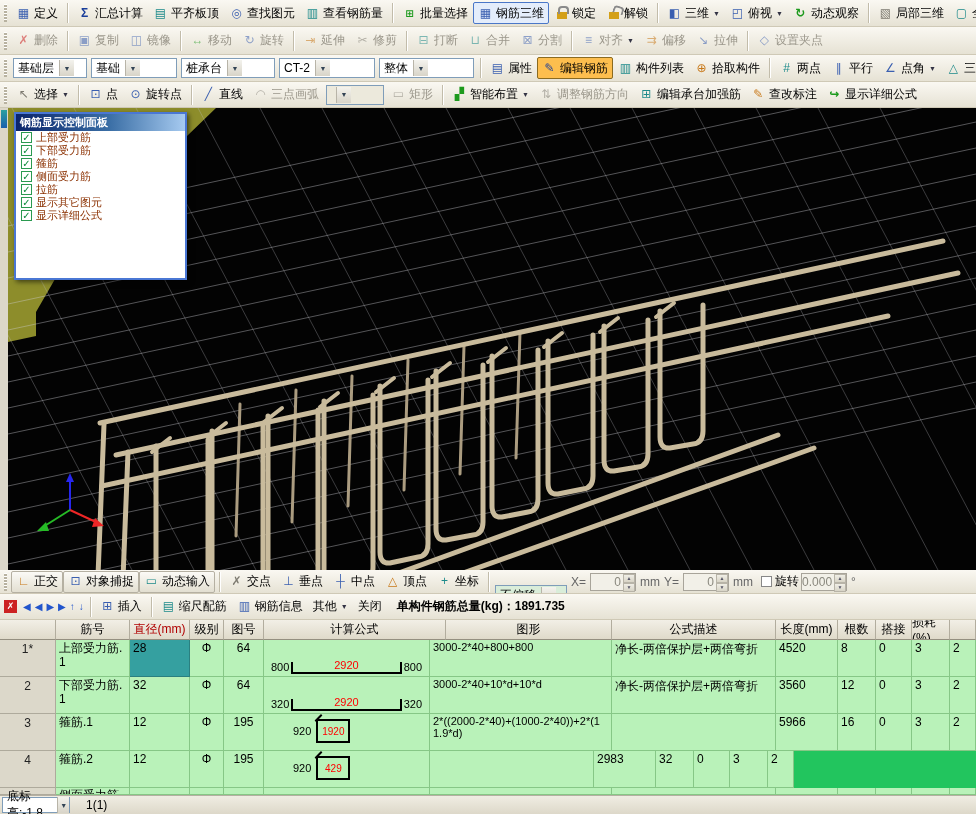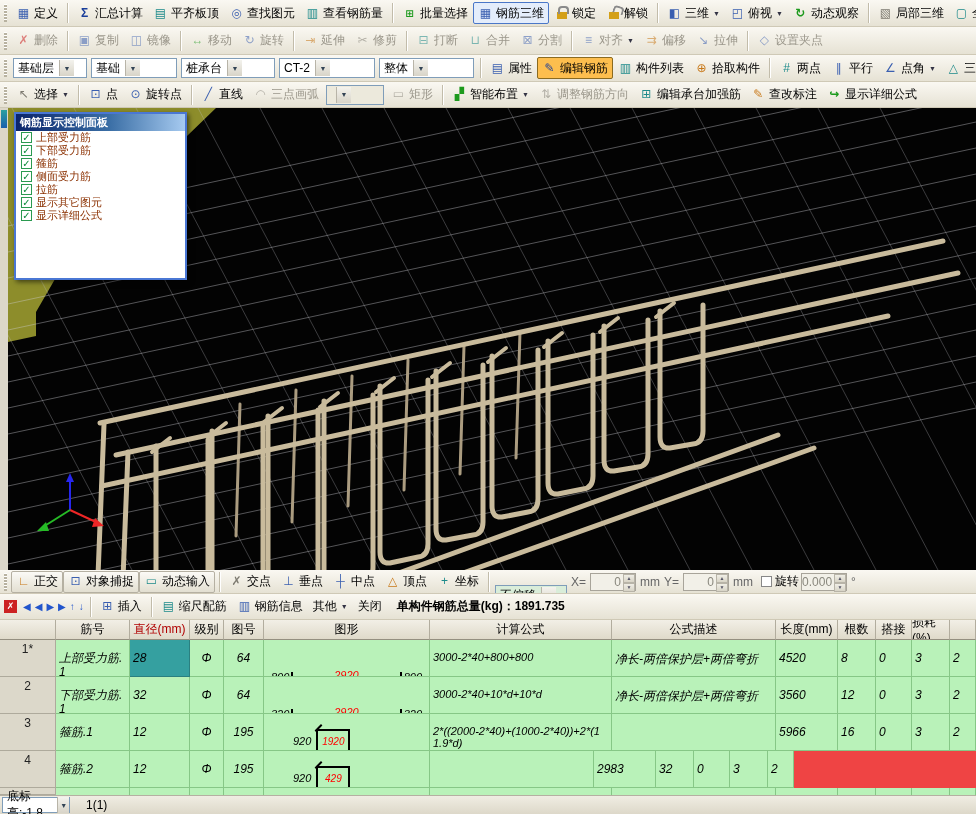--- a/index.html
+++ b/index.html
@@ -70,28 +70,28 @@
   .spin .btns { display:flex; flex-direction:column; width:12px; }
   .spin .btns span { flex:1; font-size:5px; line-height:7px; text-align:center;
     background:linear-gradient(#f0eee6,#d8d4c6); border:1px solid #b8b4a8; color:#556; }
   .chk-sq { width:11px; height:11px; border:1px solid #888; background:#fff; margin:0 3px 0 6px; flex:0 0 auto; }
   #gridbar .navic { font-size:10px; color:#2255cc; padding:0 2px; }
   #gridbar .redx { width:13px; height:13px; background:#cc2222; color:#fff; font-size:9px;
     line-height:13px; text-align:center; margin:0 4px 0 2px; flex:0 0 auto; }
   .total { font-weight:bold; margin-left:10px; }
 
   
-  #grid { position:absolute; left:0; top:620px; width:976px; height:175px; overflow:hidden; background:#ef4444; }
+  #grid { position:absolute; left:0; top:620px; width:976px; height:175px; overflow:hidden; background:#22c55e; }
   .trow { display:flex; width:976px; }
   .cell, .hcell, .numcell { flex:0 0 auto; overflow:hidden; }
   .hcell { height:20px; background:linear-gradient(#f2efe6,#dfdaca); border-right:1px solid #b2ad9e;
     border-bottom:1px solid #948f80; display:flex; align-items:center; justify-content:center; }
   .hred { color:#b00000; }
   .cell { background:#b9f2b9; border-right:1px solid #86c786; border-bottom:1px solid #86c786;
-    padding:11px 3px;font-style:italic; }
+    padding:1px 3px; }
   .cell.sel { background:#35a0a0; border-color:#2a8080; }
   .numcell { background:#dcd8ca; border-right:1px solid #aeaa9c; border-bottom:1px solid #aeaa9c;
     text-align:center; color:#222; padding-top:2px; }
   .r { height:37px; }
   .w0{width:56px} .w1{width:74px} .w2{width:60px} .w3{width:34px} .w4{width:40px}
   .w5{width:166px} .w6{width:182px} .w7{width:164px} .w8{width:62px} .w9{width:38px}
   .w10{width:36px} .w11{width:38px} .w12{width:26px}
   .namecell { word-break:break-all; line-height:14px; }
   .formula { font-size:11px; line-height:12px; word-break:break-all; }
   .red { color:#f00; }
@@ -603,22 +603,22 @@
     <span class="total">单构件钢筋总量(kg)：1891.735</span>
   </div>
 
   <div id="grid">
     <div class="trow">
       <div class="hcell w0"></div>
       <div class="hcell w1">筋号</div>
       <div class="hcell w2 hred">直径(mm)</div>
       <div class="hcell w3">级别</div>
       <div class="hcell w4">图号</div>
+      <div class="hcell w6">计算公式</div>
       <div class="hcell w5">图形</div>
-      <div class="hcell w6">计算公式</div>
       <div class="hcell w7">公式描述</div>
       <div class="hcell w8">长度(mm)</div>
       <div class="hcell w9">根数</div>
       <div class="hcell w10">搭接</div>
       <div class="hcell w11">损耗(%)</div>
       <div class="hcell w12"></div>
     </div>
 
     <div class="trow r">
       <div class="numcell w0">1*</div>

